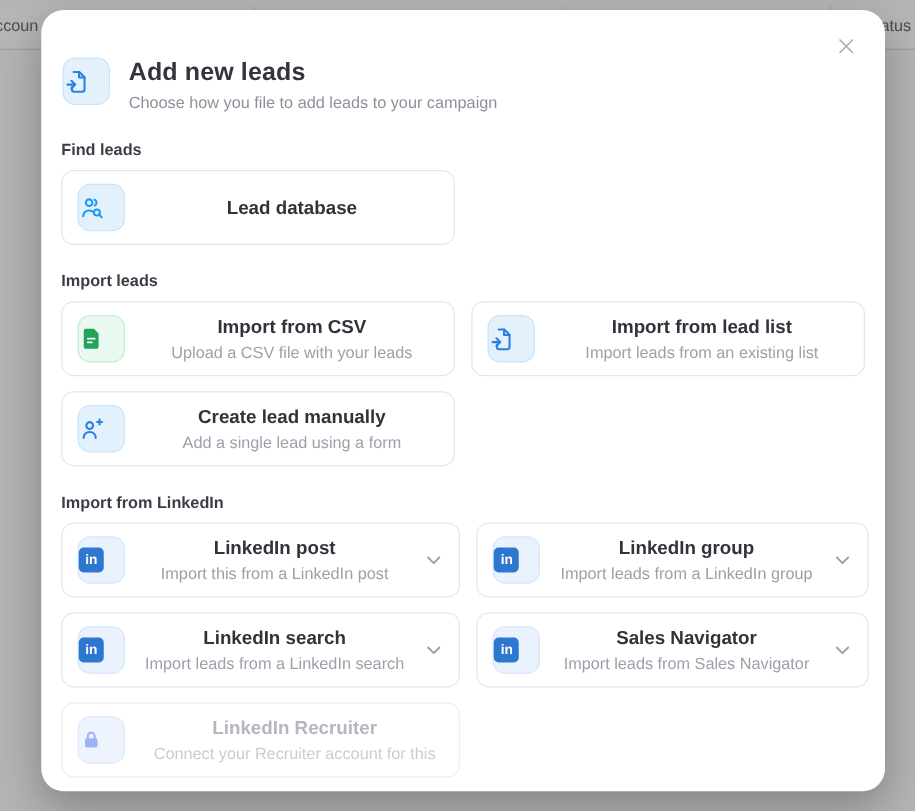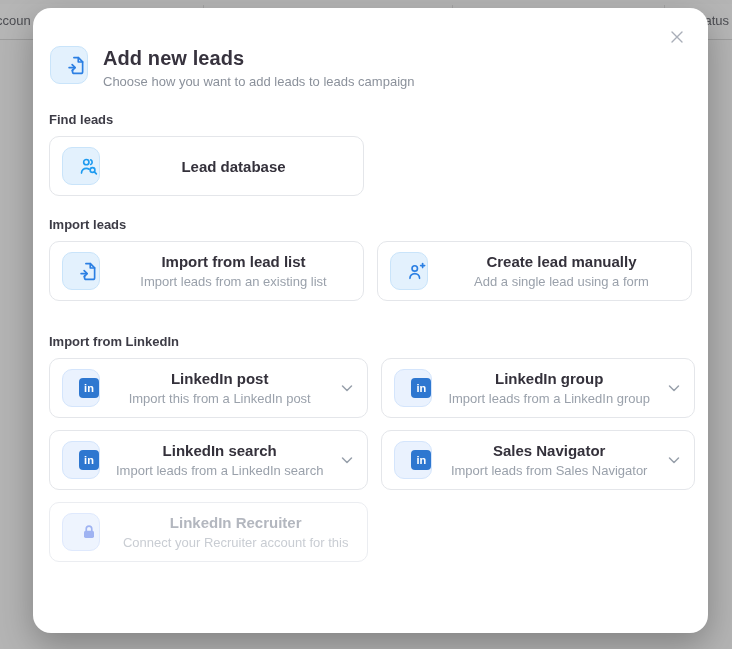--- a/index.html
+++ b/index.html
@@ -21,21 +21,21 @@
     background:#ffffff; border-radius:18px;
     box-shadow:0 12px 34px rgba(0,0,0,0.28);
     padding:38px 16px 18px 16px;
   }
   .close-btn { position:absolute; top:18px; right:20px; width:22px; height:22px;
     display:flex; align-items:center; justify-content:center; cursor:pointer; }
 
   .modal-header { display:flex; align-items:flex-start; gap:15px; padding-left:1px; }
   .tile {
     width:38px; height:38px; border-radius:10px; flex:0 0 auto;
-    display:flex; align-items:center; justify-content:flex-end;
+    display:flex; align-items:center; justify-content:flex-start;
   }
   .tile-blue   { background:#e3f1fd; border:1px solid #c9e4fa; }
   .tile-green  { background:#e9f9ef; border:1px solid #bfedd0; }
   .tile-li     { background:#eaf2fe; border:1px solid #d4e5fc; }
   .tile-lock   { background:#eef4fe; border:1px solid #dfe9fd; }
 
   .modal-title { font-size:20px; font-weight:700; color:#37333e; line-height:24px; letter-spacing:0.1px; }
   .modal-subtitle { font-size:13px; color:#8b919b; line-height:18px; margin-top:3px; }
 
   .section { margin-top:21px; }
@@ -87,21 +87,21 @@
     <div class="tile tile-blue">
       <svg width="21" height="21" viewBox="0 0 24 24" fill="none" stroke="#2b7fe3" stroke-width="1.9" stroke-linecap="round" stroke-linejoin="round">
         <path d="M9 3h5.2L19 7.8V19a2 2 0 0 1-2 2H9.5a2 2 0 0 1-2-2v-2.2"></path>
         <path d="M14 3v5h5"></path>
         <path d="M3.5 14.5H10"></path>
           <path d="M7 11l3.5 3.5L7 18"></path>
       </svg>
     </div>
     <div>
       <div class="modal-title">Add new leads</div>
-      <div class="modal-subtitle">Choose how you want to add leads to leads campaign</div>
+      <div class="modal-subtitle">Choose how you file to add leads to your campaign</div>
     </div>
   </div>
 
   <div class="section">
     <div class="section-label">Find leads</div>
     <div class="grid">
       <div class="card">
         <div class="tile tile-blue">
           <svg width="21" height="21" viewBox="0 0 24 24" fill="none" stroke="#1e9bf0" stroke-width="1.9" stroke-linecap="round" stroke-linejoin="round">
             <circle cx="9.5" cy="7" r="3"></circle>
@@ -115,20 +115,33 @@
           <div class="card-title">Lead database</div>
         </div>
       </div>
       <div></div>
     </div>
   </div>
 
   <div class="section">
     <div class="section-label">Import leads</div>
     <div class="grid">
+      <div class="card">
+        <div class="tile tile-green">
+          <svg width="20" height="20" viewBox="0 0 24 24">
+            <path d="M6.5 2.5h8L19 7v13a1.7 1.7 0 0 1-1.7 1.7H6.5A1.7 1.7 0 0 1 4.8 20V4.2A1.7 1.7 0 0 1 6.5 2.5z" fill="#21a35b"></path>
+            <rect x="8" y="11" width="8" height="1.7" rx="0.5" fill="#ffffff"></rect>
+            <rect x="8" y="14.6" width="5.2" height="1.7" rx="0.5" fill="#ffffff"></rect>
+          </svg>
+        </div>
+        <div class="texts">
+          <div class="card-title">Import from CSV</div>
+          <div class="card-sub">Upload a CSV file with your leads</div>
+        </div>
+      </div>
 
       <div class="card">
         <div class="tile tile-blue">
           <svg width="21" height="21" viewBox="0 0 24 24" fill="none" stroke="#2b7fe3" stroke-width="1.9" stroke-linecap="round" stroke-linejoin="round">
             <path d="M9 3h5.2L19 7.8V19a2 2 0 0 1-2 2H9.5a2 2 0 0 1-2-2v-2.2"></path>
             <path d="M14 3v5h5"></path>
             <path d="M3.5 14.5H10"></path>
               <path d="M7 11l3.5 3.5L7 18"></path>
           </svg>
         </div>

